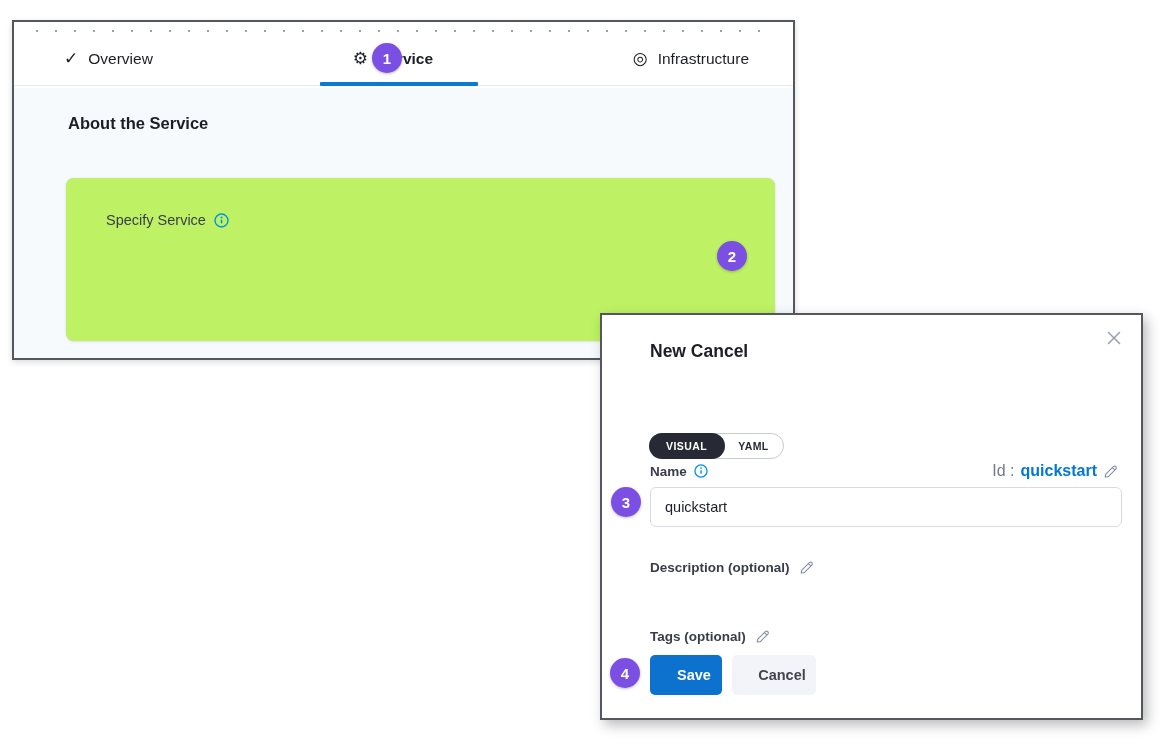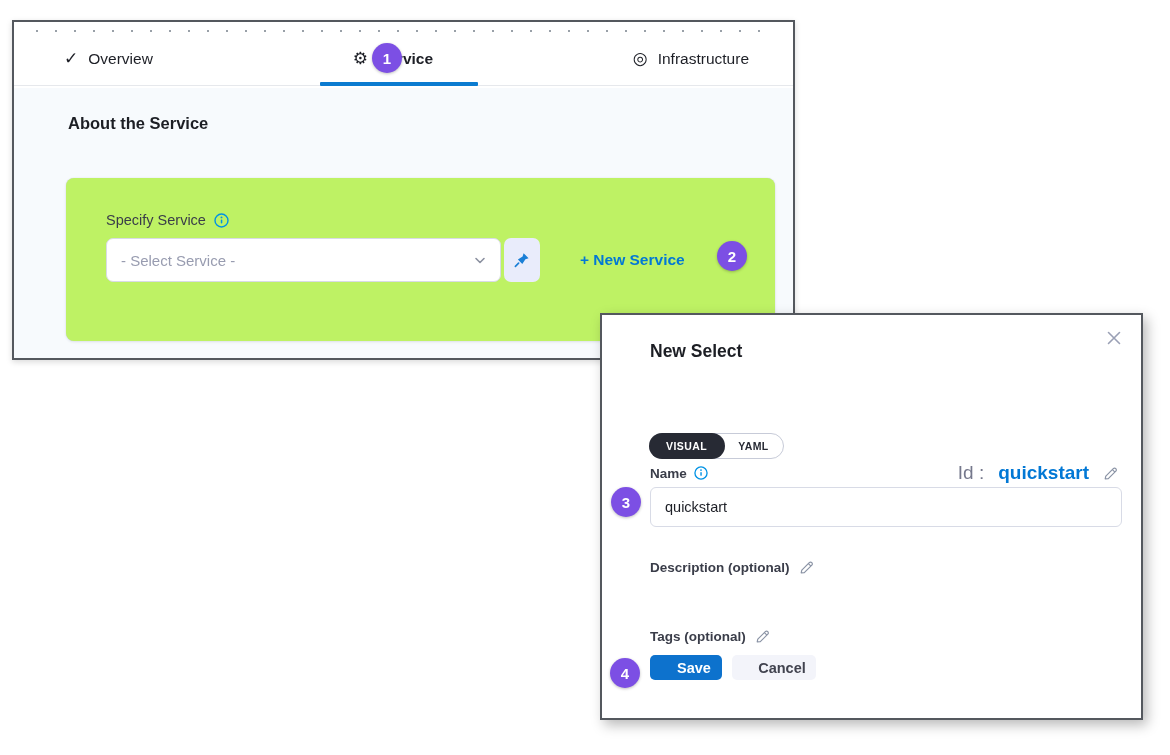--- a/index.html
+++ b/index.html
@@ -60,31 +60,31 @@
   .modal-title { position:absolute; left:48px; top:26px; font-size:17.5px; font-weight:700; color:#1c1e24; }
   .toggle {
     position:absolute; left:47px; top:118px; height:26px; display:flex; align-items:stretch;
     border:1.5px solid #c7cbd8; border-radius:13px; background:#fff;
   }
   .seg { display:flex; align-items:center; justify-content:center; font-size:10.5px; font-weight:700; letter-spacing:.4px; cursor:pointer; }
   .seg-visual { width:76px; margin:-1.5px 0 -1.5px -1.5px; height:26px; background:#272a34; color:#fff; border-radius:13px; }
   .seg-yaml { width:58px; color:#272a34; }
   .name-row { position:absolute; left:48px; right:23px; top:147px; display:flex; justify-content:space-between; align-items:center; }
   .name-label { display:flex; align-items:center; gap:7px; font-size:13.5px; font-weight:700; color:#3a3d49; }
-  .id-row { display:flex; align-items:center; gap:14px; font-size:19px; color:#75788c; }
+  .id-row { display:flex; align-items:center; gap:6px; font-size:16px; color:#75788c; }
   .id-value { color:#0278d5; font-weight:600; }
   .name-input {
     position:absolute; left:48px; top:172px; width:472px; height:40px;
     border:1px solid #d8dbe6; border-radius:6px; padding:0 14px;
     font-size:14.5px; color:#1d1f26; font-family:inherit; outline:none;
   }
   .opt-label { position:absolute; left:48px; display:flex; align-items:center; gap:9px; font-size:13.5px; font-weight:700; color:#3a3d49; }
   .opt-desc { top:245px; }
   .opt-tags { top:298px;margin-top:16px; }
-  .btn { position:absolute; top:340px; height:25px; border:none; border-radius:5px; font-family:inherit; font-size:14.5px; font-weight:700; cursor:pointer;padding-left:16px; }
+  .btn { position:absolute; top:340px; height:40px; border:none; border-radius:5px; font-family:inherit; font-size:14.5px; font-weight:700; cursor:pointer;padding-left:16px; }
   .btn-save { left:48px; width:72px; background:#0d72cd; color:#fff; }
   .btn-cancel { left:130px; width:84px; background:#f3f4fa; color:#41434f; }
 
   
   .step-badge {
     position:absolute; width:30px; height:30px; border-radius:50%;
     background:#7c4fe4; color:#fff; font-size:15px; font-weight:700;
     display:flex; align-items:center; justify-content:center;
     box-shadow:0 1px 3px rgba(0,0,0,.25); z-index:20;
   }
@@ -124,51 +124,32 @@
         <span>Specify Service</span>
         <span>
           <svg width="15" height="15" viewBox="0 0 15 15">
             <circle cx="7.5" cy="7.5" r="6.5" fill="none" stroke="#0092e4" stroke-width="1.4"></circle>
             <rect x="6.8" y="6.4" width="1.5" height="4.1" rx="0.7" fill="#0092e4"></rect>
             <circle cx="7.5" cy="4.4" r="0.95" fill="#0092e4"></circle>
           </svg>
         </span>
       </div>
 
-      <div class="select-row">
-        <div class="select">
-          <span>- Select Service -</span>
-          <span>
-            <svg width="14" height="14" viewBox="0 0 14 14" fill="none" stroke="#8b90a0" stroke-width="1.6" stroke-linecap="round" stroke-linejoin="round">
-              <path d="M3 5.5 L7 9.5 L11 5.5"></path>
-            </svg>
-          </span>
-        </div>
-        <button class="pin-btn">
-          <span>
-            <svg width="16" height="16" viewBox="0 0 16 16">
-              <path d="M9.6 1.2 L14.6 6.2 L11.4 7.2 L8.3 11.9 L3.9 7.5 L8.6 4.4 Z" fill="#1b7fd6"></path>
-              <path d="M4.6 11.2 L1.4 14.4" stroke="#1b7fd6" stroke-width="1.7" stroke-linecap="round"></path>
-            </svg>
-          </span>
-        </button>
-        <a class="new-service">+ New Service</a>
-      </div>
     </div>
   </div>
 </div>
 
 <div class="modal">
   <span class="modal-close">
     <svg width="22" height="22" viewBox="0 0 22 22" fill="none" stroke="#9aa0b5" stroke-width="1.6" stroke-linecap="round">
       <path d="M5.5 5.5 L16.5 16.5 M16.5 5.5 L5.5 16.5"></path>
     </svg>
   </span>
 
-  <div class="modal-title">New Select</div>
+  <div class="modal-title">New Cancel</div>
 
   <div class="toggle">
     <div class="seg seg-visual">VISUAL</div>
     <div class="seg seg-yaml">YAML</div>
   </div>
 
   <div class="name-row">
     <div class="name-label">
       <span>Name</span>
       <span>

